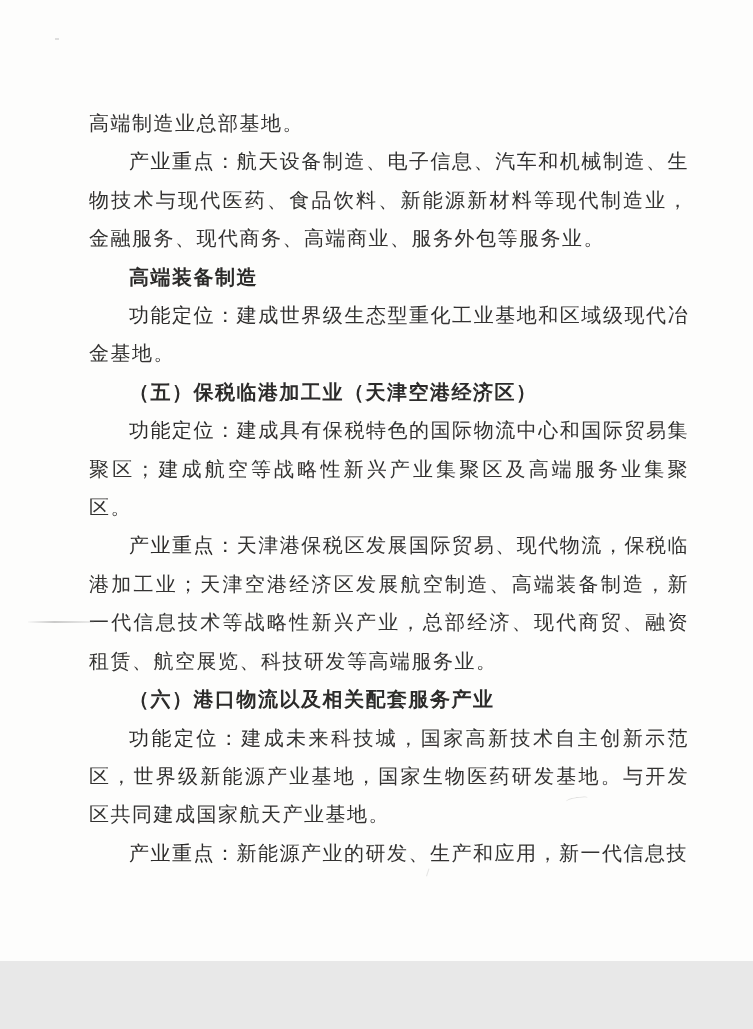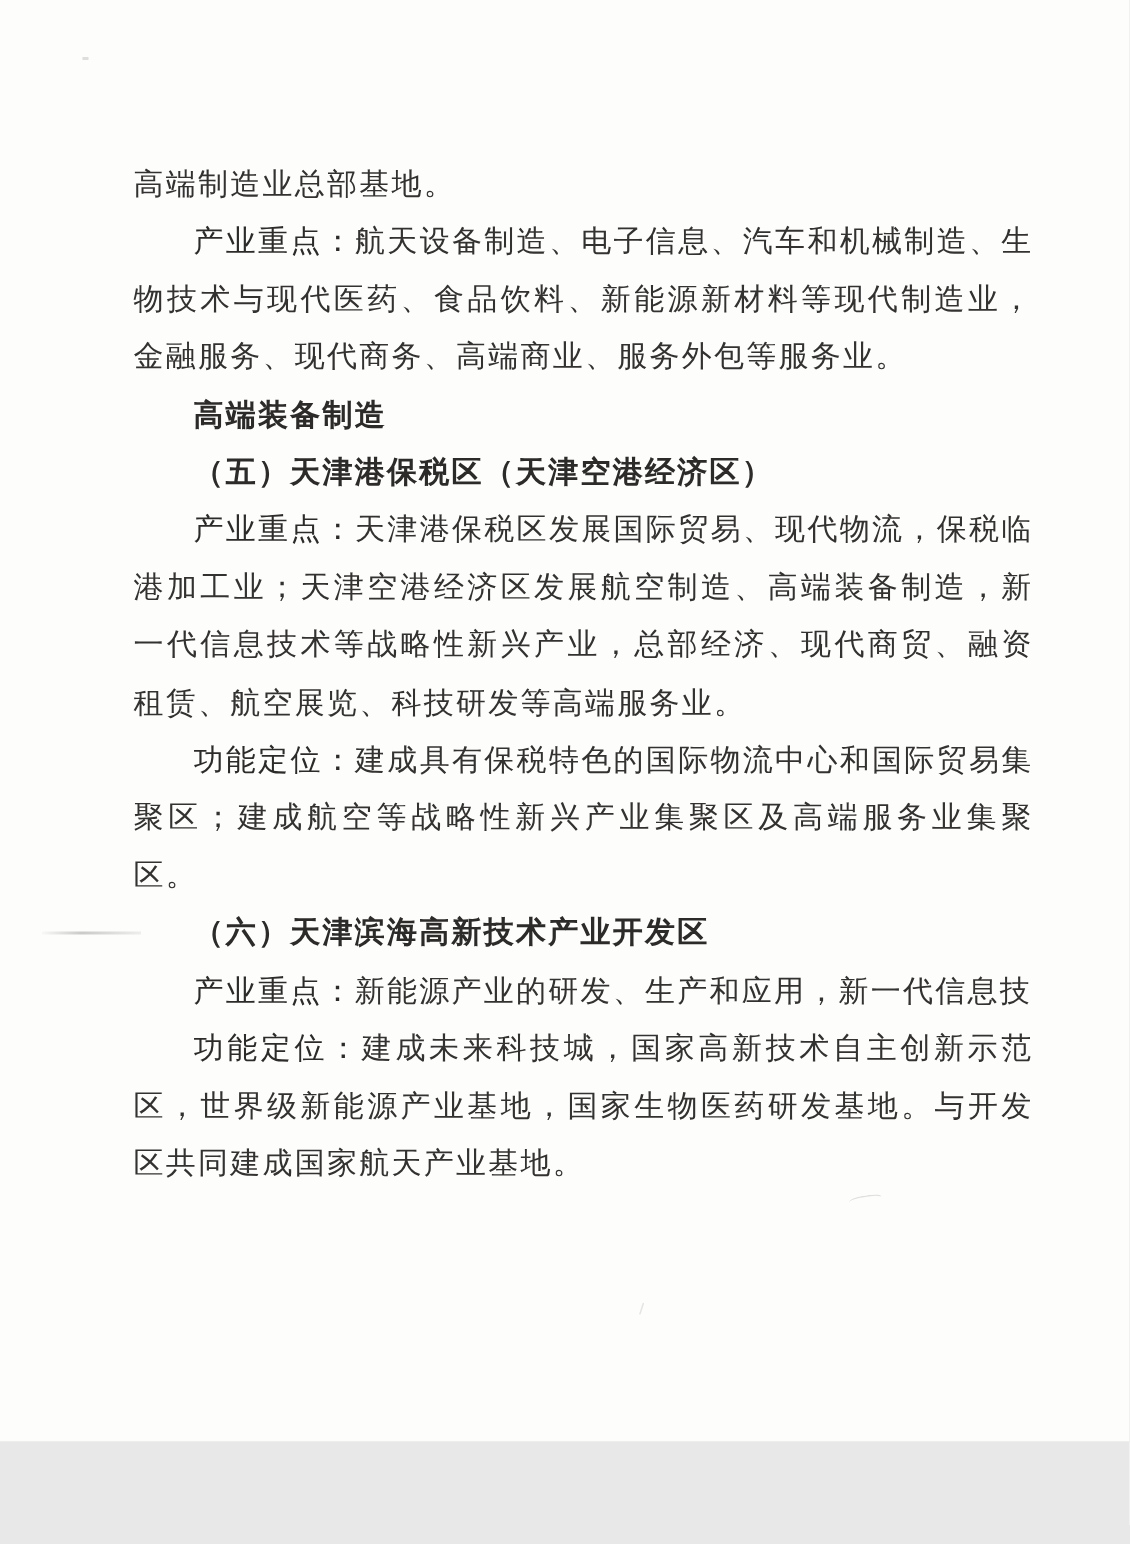--- a/index.html
+++ b/index.html
@@ -102,26 +102,27 @@
 </style>
 </head>
 <body>
 
 <div class="page">
 
   <div class="doc-body" id="doc-body">
       <p class="blk-continuation"><span>高端制造业总部基地。</span></p>
       <p class="blk-paragraph"><b class="lbl">产业重点：</b><span>航天设备制造、电子信息、汽车和机械制造、生物技术与现代医药、食品饮料、新能源新材料等现代制造业，金融服务、现代商务、高端商业、服务外包等服务业。</span></p>
       <p class="blk-heading"><span>高端装备制造</span></p>
-      <p class="blk-heading"><span>（五）天津港保税区（天津空港经济区）</span></p>
+      <p class="blk-paragraph"><b class="lbl">功能定位：</b><span>建成世界级生态型重化工业基地和区域级现代冶金基地。</span></p>
+      <p class="blk-heading"><span>（五）保税临港加工业（天津空港经济区）</span></p>
+      <p class="blk-paragraph"><b class="lbl">功能定位：</b><span>建成具有保税特色的国际物流中心和国际贸易集聚区；建成航空等战略性新兴产业集聚区及高端服务业集聚区。</span></p>
       <p class="blk-paragraph"><b class="lbl">产业重点：</b><span>天津港保税区发展国际贸易、现代物流，保税临港加工业；天津空港经济区发展航空制造、高端装备制造，新一代信息技术等战略性新兴产业，总部经济、现代商贸、融资租赁、航空展览、科技研发等高端服务业。</span></p>
-      <p class="blk-paragraph"><b class="lbl">功能定位：</b><span>建成具有保税特色的国际物流中心和国际贸易集聚区；建成航空等战略性新兴产业集聚区及高端服务业集聚区。</span></p>
-      <p class="blk-heading"><span>（六）天津滨海高新技术产业开发区</span></p>
+      <p class="blk-heading"><span>（六）港口物流以及相关配套服务产业</span></p>
+      <p class="blk-paragraph"><b class="lbl">功能定位：</b><span>建成未来科技城，国家高新技术自主创新示范区，世界级新能源产业基地，国家生物医药研发基地。与开发区共同建成国家航天产业基地。</span></p>
       <p class="blk-paragraph"><b class="lbl">产业重点：</b><span>新能源产业的研发、生产和应用，新一代信息技</span></p>
-      <p class="blk-paragraph"><b class="lbl">功能定位：</b><span>建成未来科技城，国家高新技术自主创新示范区，世界级新能源产业基地，国家生物医药研发基地。与开发区共同建成国家航天产业基地。</span></p>
     </div>
 
   <div class="footer">
     <span class="dash"></span>
     <span class="num">3</span>
     <span class="dash"></span>
   </div>
 
   <div class="artifact-line"></div>
   <div class="artifact-speck-1"></div>

